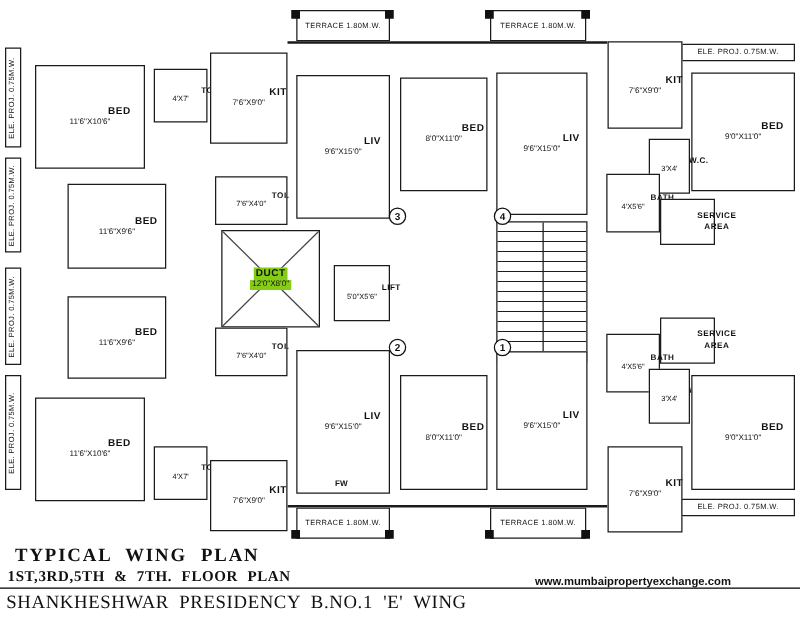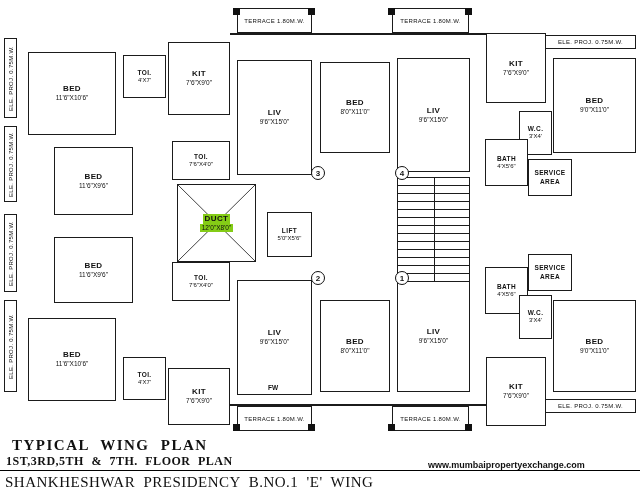--- a/index.html
+++ b/index.html
@@ -5,21 +5,21 @@
   * { margin:0; padding:0; box-sizing:border-box; }
   html,body { width:640px; height:496px; }
   body { position:relative; background:#ffffff; font-family:"Liberation Sans", sans-serif; color:#111; overflow:hidden; }
 
   .plan { position:absolute; left:0; top:0; width:640px; height:436px; background:#fff; }
 
   .room { position:absolute; border:1.5px solid #1b1b1b; background:#fff;
           display:flex; flex-direction:column; align-items:center; justify-content:center;
           text-align:center; line-height:1.25; }
   .room.thin { border-width:1px; }
-  .rname { font-size:8px; font-weight:bold; letter-spacing:.4px; }
+  .rname { font-size:8px; font-weight:bold; letter-spacing:.4px;padding-left:47px; }
   .rdim  { font-size:6.5px; }
   .small .rname { font-size:6.5px; }
   .small .rdim  { font-size:6px; }
 
   .oneline { position:absolute; border:1px solid #1b1b1b; background:#fff;
              display:flex; align-items:center; justify-content:center;
              font-size:6px; letter-spacing:.3px; }
 
   .vlabel { position:absolute; border:1px solid #1b1b1b; background:#fff;
             writing-mode:vertical-rl; transform:rotate(180deg);

